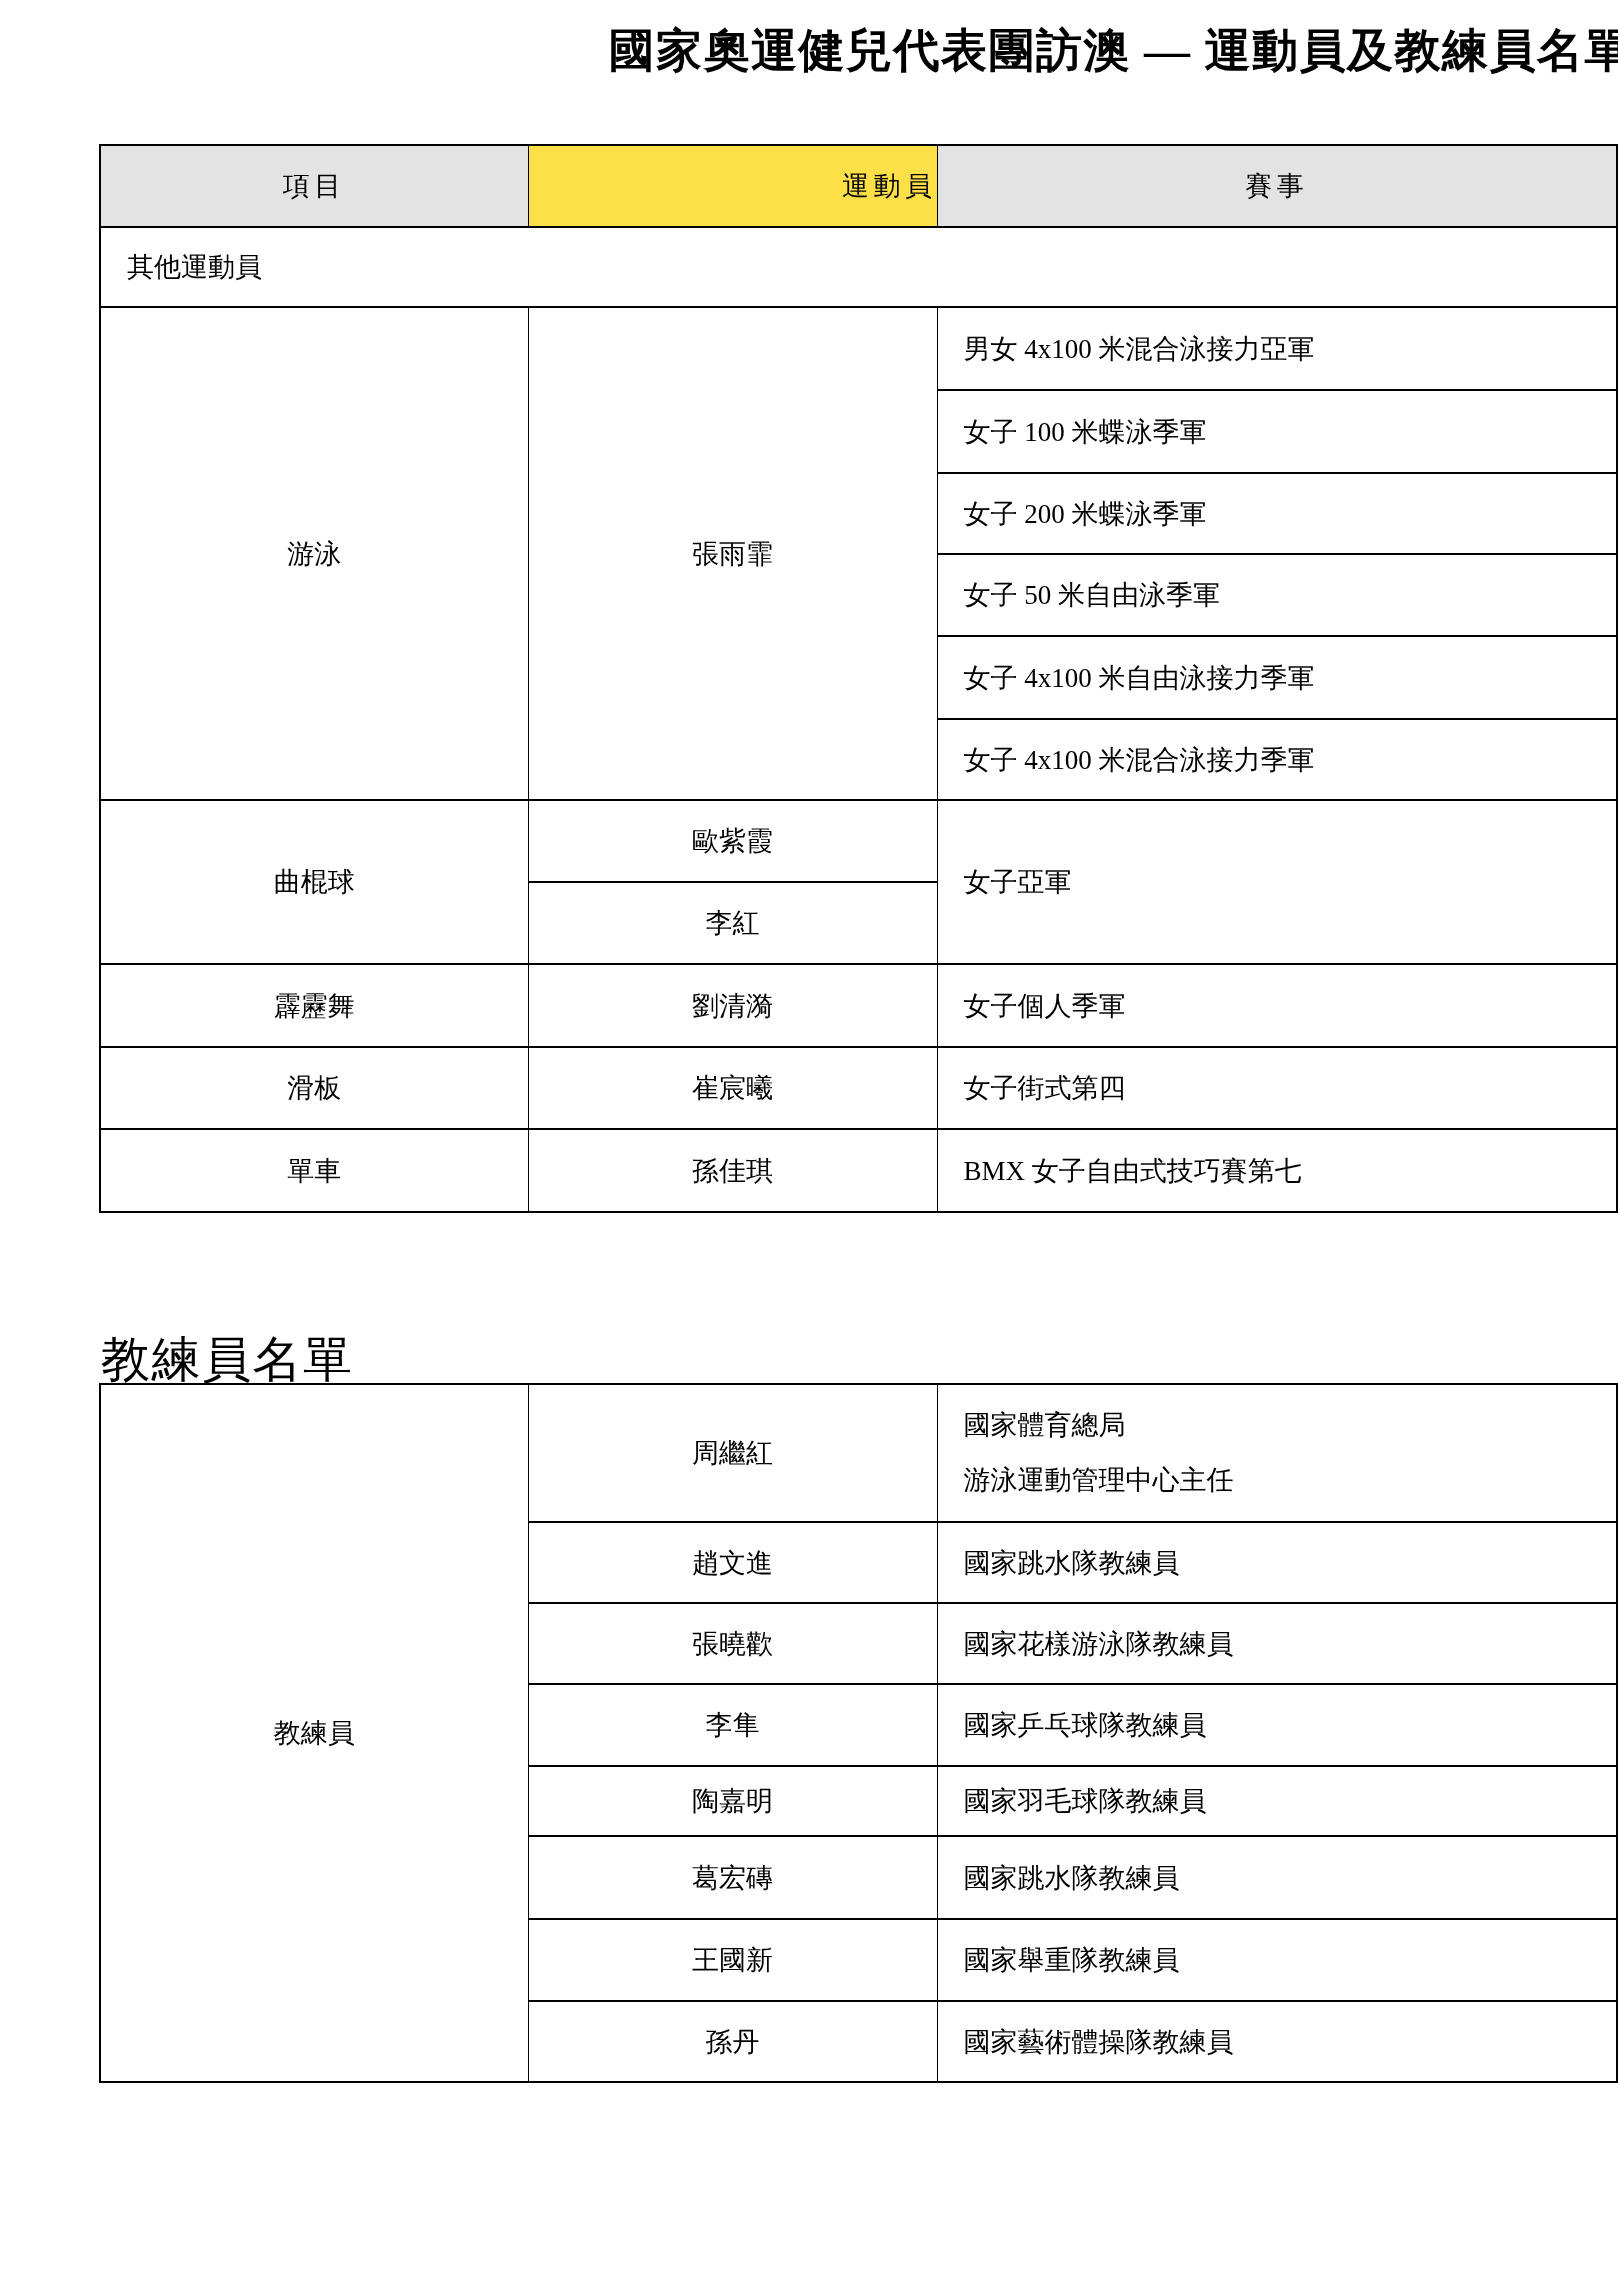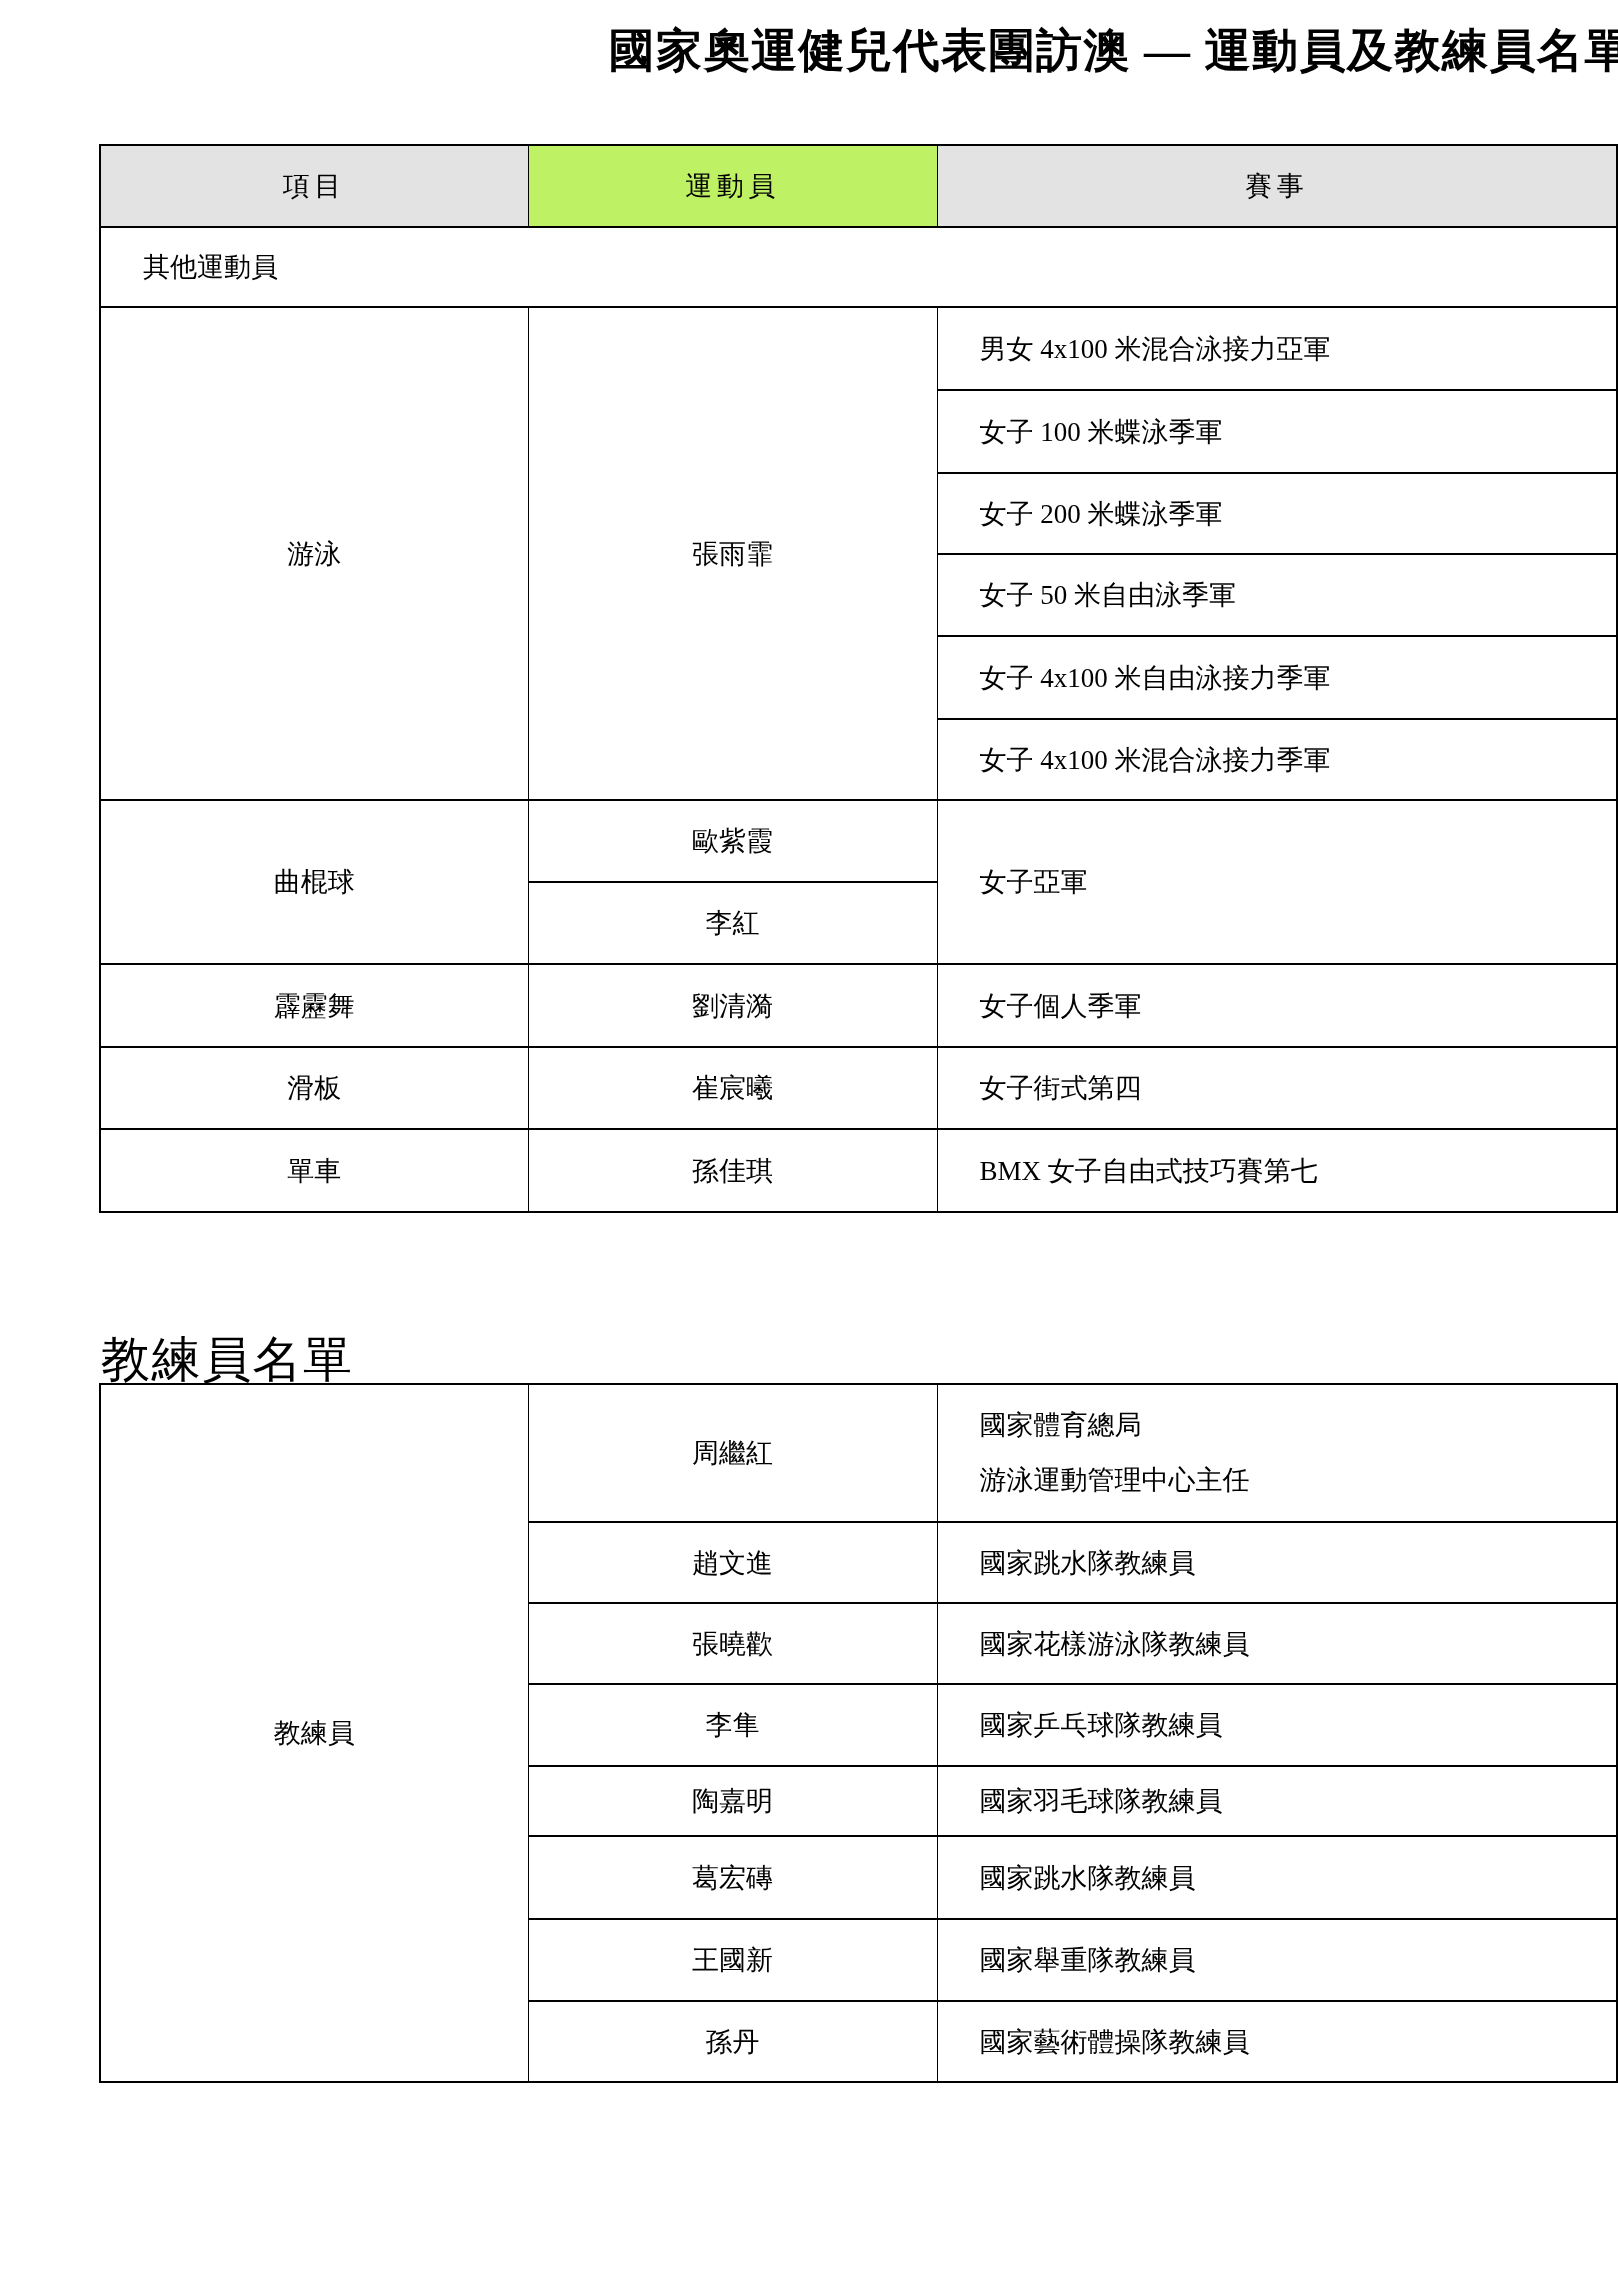--- a/index.html
+++ b/index.html
@@ -45,21 +45,21 @@
     font-weight: normal;
     padding: 0;
     overflow: hidden;
   }
   .tbl .head-row th {
     background: #e3e3e3;
     letter-spacing: 4.5px;
   }
   .tbl td.lefted {
     text-align: left;
-    padding-left: 42px;
+    padding-left: 26px;
     margin-top: 17px;
   }
   .tbl td.two-line { line-height: 2.05; }
   .section-heading {
     position: absolute;
     top: 1327px;
     left: 101px;
     margin: 0;
     font-size: 49px;
     font-weight: normal;
@@ -75,21 +75,21 @@
 
   <table class="tbl athletes">
     <colgroup>
       <col style="width:428px">
       <col style="width:409px">
       <col style="width:680px">
     </colgroup>
     <tbody>
       <tr class="head-row" style="height:82px">
         <th style="background: rgb(227, 227, 227);">項目</th>
-        <th style="background: #bef264;">運動員</th>
+        <th style="background: #fde047; text-align: right;">運動員</th>
         <th style="background: rgb(227, 227, 227);">賽事</th>
       </tr>
       <tr style="height:80px">
         <td colspan="3" class="lefted">其他運動員</td>
       </tr>
       <tr style="height:83px">
         <td rowspan="6">游泳</td>
         <td rowspan="6">張雨霏</td>
         <td class="lefted">男女 4x100 米混合泳接力亞軍</td>
       </tr>

